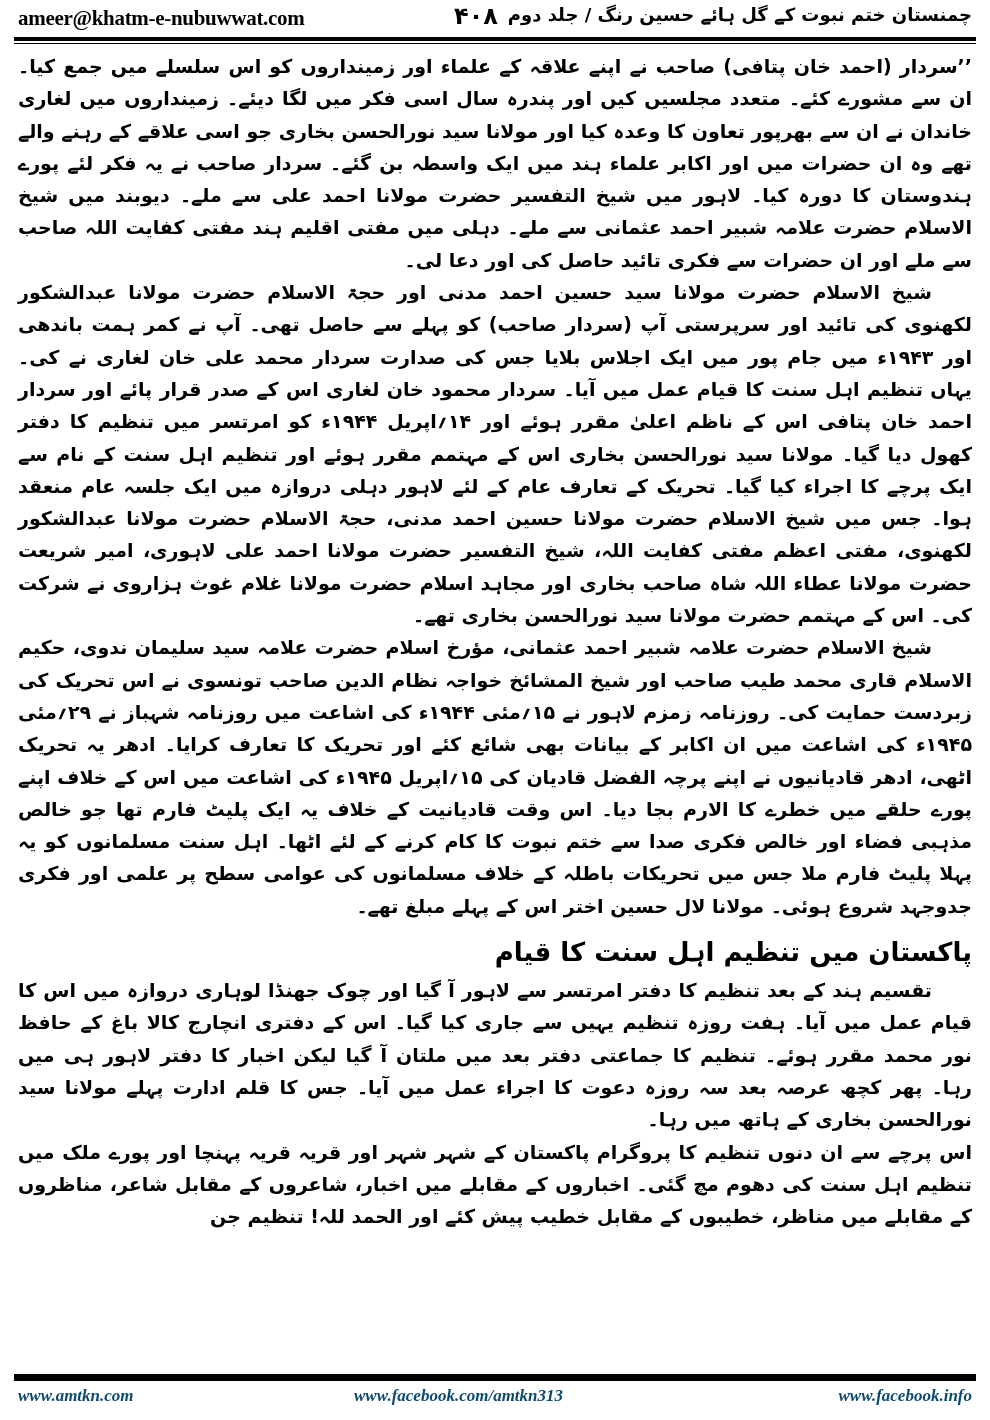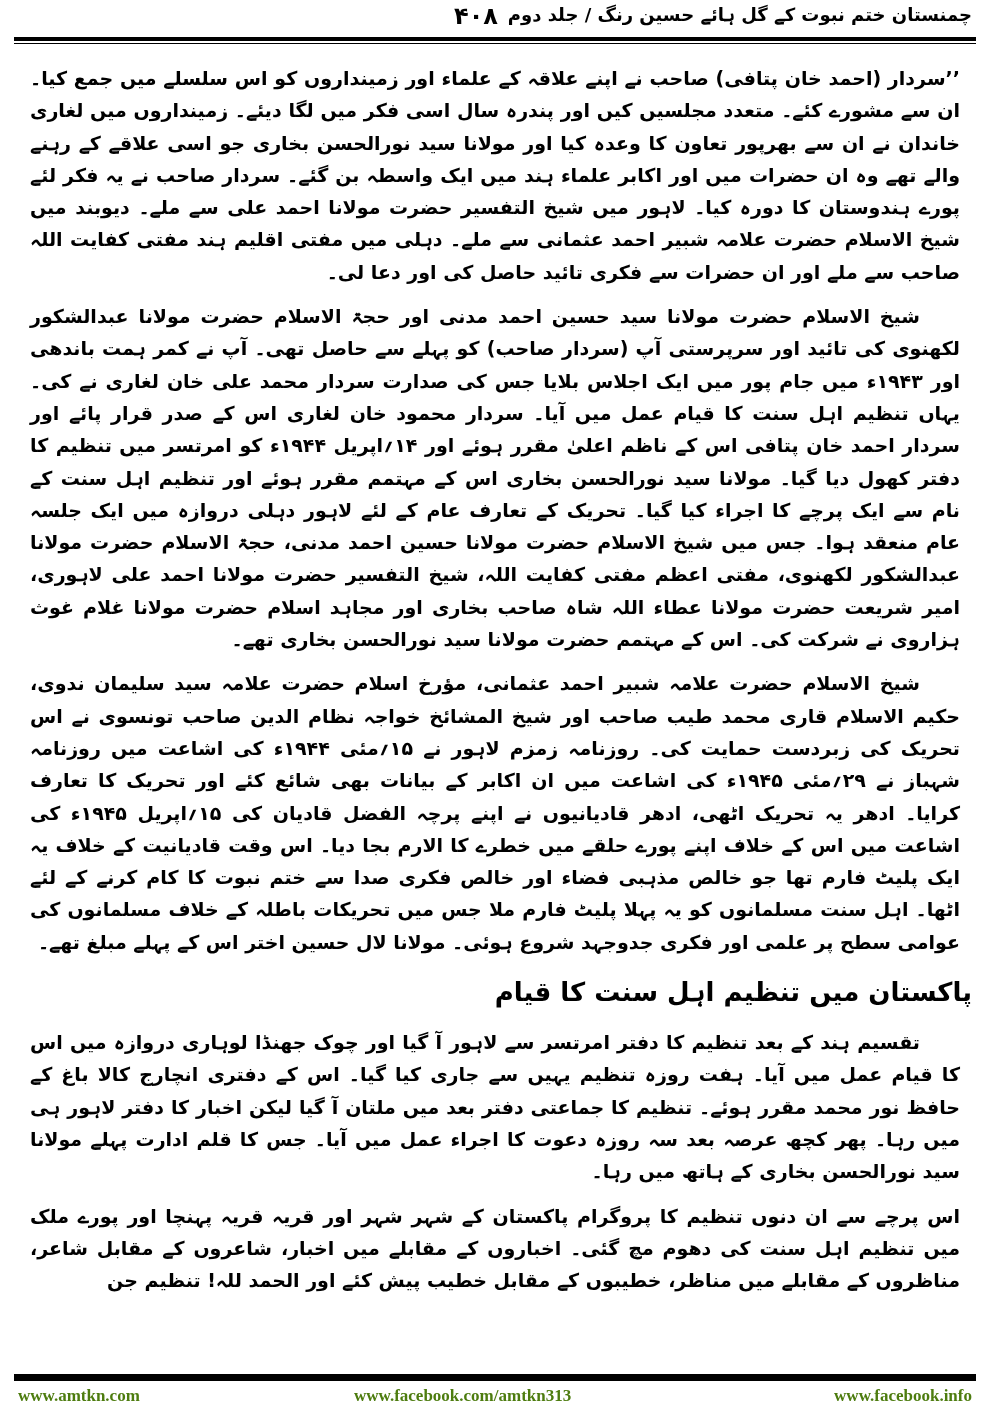--- a/index.html
+++ b/index.html
@@ -73,21 +73,21 @@
       top: 50px;
       height: 1320px;
       direction: rtl;
       font-family: "DejaVu Sans", sans-serif;
       font-weight: bold;
       font-size: 19px;
       line-height: 32.3px;
       text-align: justify;
     }
     .para {
-      margin: 12px;
+      margin: 0;
       text-align: justify;
       text-align-last: right;
     }
     .para.indent {
       text-indent: 40px;
     }
     .section-heading {
       margin: 8px 0 0 0;
       font-size: 26px;
       line-height: 44px;
@@ -107,26 +107,27 @@
       right: 14px;
       top: 1386px;
       height: 28px;
       font-family: "Liberation Serif", serif;
       font-weight: bold;
       font-size: 17px;
     }
     .footer-left { position: absolute; left: 4px; top: 0; }
     .footer-center { position: absolute; left: 340px; top: 0; }
     .footer-right { position: absolute; right: 4px; top: 0; }
-    .footer a, .footer span { color: #4d7c0f; text-decoration: none; }
+    .footer a, .footer span { color: #0c4a6e; text-decoration: none; font-style: italic; }
   </style>
 </head>
 <body>
 
 <div class="header">
+  <span class="header-email">ameer@khatm-e-nubuwwat.com</span>
   <span class="header-page">۴۰۸</span>
   <span class="header-title">چمنستان ختم نبوت کے گل ہائے حسین رنگ / جلد دوم</span>
 </div>
 <div class="rule-thick"></div>
 <div class="rule-thin"></div>
 
 <div class="content">
   <p class="para">’’سردار (احمد خان پتافی) صاحب نے اپنے علاقہ کے علماء اور زمینداروں کو اس سلسلے میں جمع کیا۔ ان سے مشورے کئے۔ متعدد مجلسیں کیں اور پندرہ سال اسی فکر میں لگا دیئے۔ زمینداروں میں لغاری خاندان نے ان سے بھرپور تعاون کا وعدہ کیا اور مولانا سید نورالحسن بخاری جو اسی علاقے کے رہنے والے تھے وہ ان حضرات میں اور اکابر علماء ہند میں ایک واسطہ بن گئے۔ سردار صاحب نے یہ فکر لئے پورے ہندوستان کا دورہ کیا۔ لاہور میں شیخ التفسیر حضرت مولانا احمد علی سے ملے۔ دیوبند میں شیخ الاسلام حضرت علامہ شبیر احمد عثمانی سے ملے۔ دہلی میں مفتی اقلیم ہند مفتی کفایت اللہ صاحب سے ملے اور ان حضرات سے فکری تائید حاصل کی اور دعا لی۔</p>
   <p class="para indent">شیخ الاسلام حضرت مولانا سید حسین احمد مدنی اور حجۃ الاسلام حضرت مولانا عبدالشکور لکھنوی کی تائید اور سرپرستی آپ (سردار صاحب) کو پہلے سے حاصل تھی۔ آپ نے کمر ہمت باندھی اور ۱۹۴۳ء میں جام پور میں ایک اجلاس بلایا جس کی صدارت سردار محمد علی خان لغاری نے کی۔ یہاں تنظیم اہل سنت کا قیام عمل میں آیا۔ سردار محمود خان لغاری اس کے صدر قرار پائے اور سردار احمد خان پتافی اس کے ناظم اعلیٰ مقرر ہوئے اور ۱۴؍اپریل ۱۹۴۴ء کو امرتسر میں تنظیم کا دفتر کھول دیا گیا۔ مولانا سید نورالحسن بخاری اس کے مہتمم مقرر ہوئے اور تنظیم اہل سنت کے نام سے ایک پرچے کا اجراء کیا گیا۔ تحریک کے تعارف عام کے لئے لاہور دہلی دروازہ میں ایک جلسہ عام منعقد ہوا۔ جس میں شیخ الاسلام حضرت مولانا حسین احمد مدنی، حجۃ الاسلام حضرت مولانا عبدالشکور لکھنوی، مفتی اعظم مفتی کفایت اللہ، شیخ التفسیر حضرت مولانا احمد علی لاہوری، امیر شریعت حضرت مولانا عطاء اللہ شاہ صاحب بخاری اور مجاہد اسلام حضرت مولانا غلام غوث ہزاروی نے شرکت کی۔ اس کے مہتمم حضرت مولانا سید نورالحسن بخاری تھے۔</p>
   <p class="para indent">شیخ الاسلام حضرت علامہ شبیر احمد عثمانی، مؤرخ اسلام حضرت علامہ سید سلیمان ندوی، حکیم الاسلام قاری محمد طیب صاحب اور شیخ المشائخ خواجہ نظام الدین صاحب تونسوی نے اس تحریک کی زبردست حمایت کی۔ روزنامہ زمزم لاہور نے ۱۵؍مئی ۱۹۴۴ء کی اشاعت میں روزنامہ شہباز نے ۲۹؍مئی ۱۹۴۵ء کی اشاعت میں ان اکابر کے بیانات بھی شائع کئے اور تحریک کا تعارف کرایا۔ ادھر یہ تحریک اٹھی، ادھر قادیانیوں نے اپنے پرچہ الفضل قادیان کی ۱۵؍اپریل ۱۹۴۵ء کی اشاعت میں اس کے خلاف اپنے پورے حلقے میں خطرے کا الارم بجا دیا۔ اس وقت قادیانیت کے خلاف یہ ایک پلیٹ فارم تھا جو خالص مذہبی فضاء اور خالص فکری صدا سے ختم نبوت کا کام کرنے کے لئے اٹھا۔ اہل سنت مسلمانوں کو یہ پہلا پلیٹ فارم ملا جس میں تحریکات باطلہ کے خلاف مسلمانوں کی عوامی سطح پر علمی اور فکری جدوجہد شروع ہوئی۔ مولانا لال حسین اختر اس کے پہلے مبلغ تھے۔</p>

